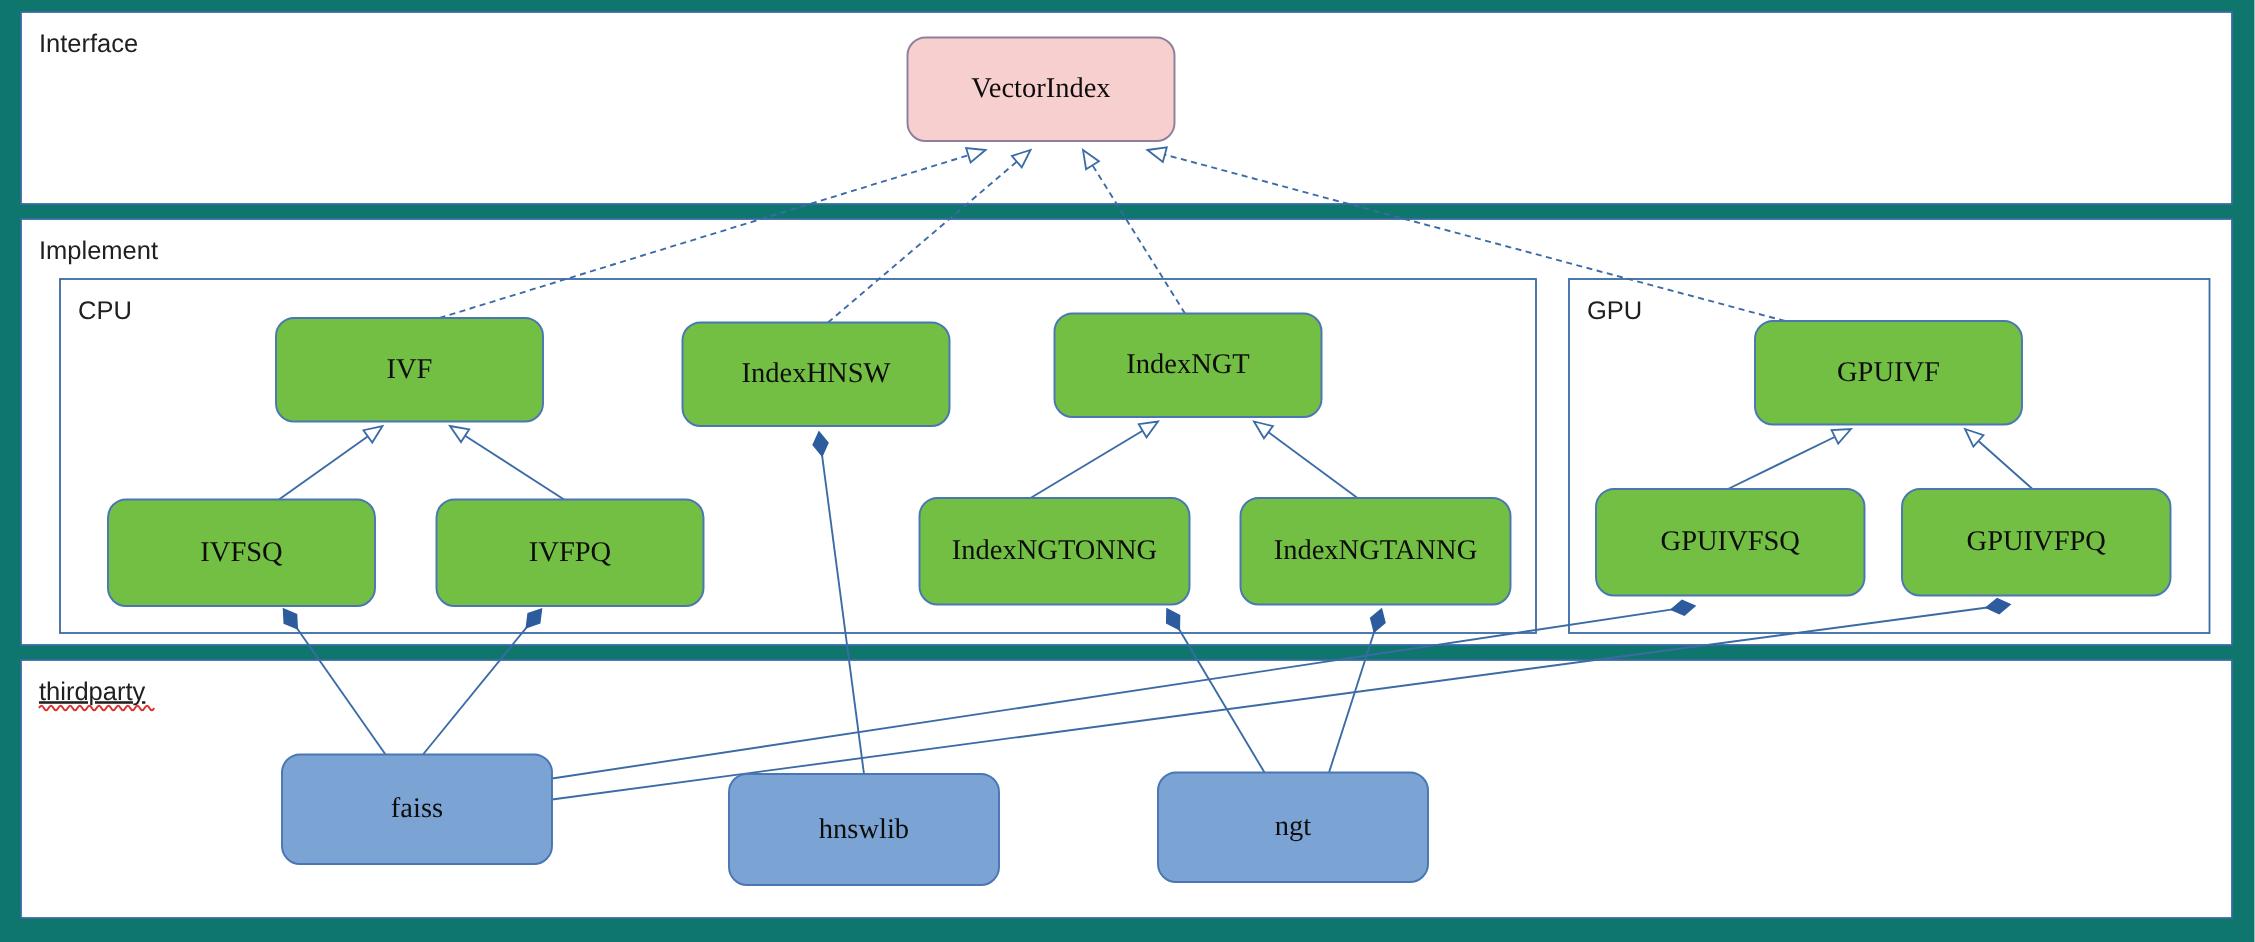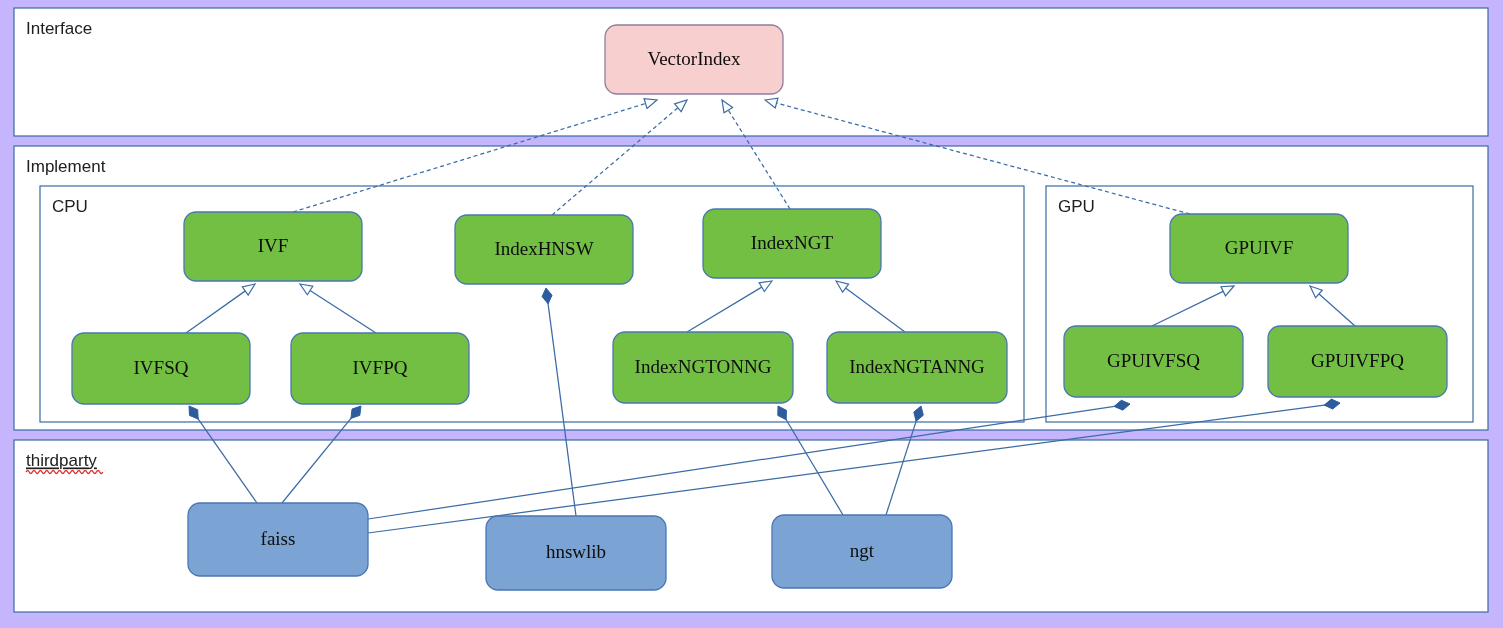--- a/index.html
+++ b/index.html
@@ -7,21 +7,21 @@
     padding: 0;
     background: #ffffff;
   }
   body {
     font-family: "Liberation Sans", sans-serif;
   }
   #stage {
     position: relative;
     width: 1503px;
     height: 628px;
-    background: #c4b5fd;
+    background: #0f766e;
     overflow: hidden;
     text-decoration: underline;
   }
   svg.diagram {
     position: absolute;
     left: 0;
     top: 0;
     width: 1503px;
     height: 628px;
   }

